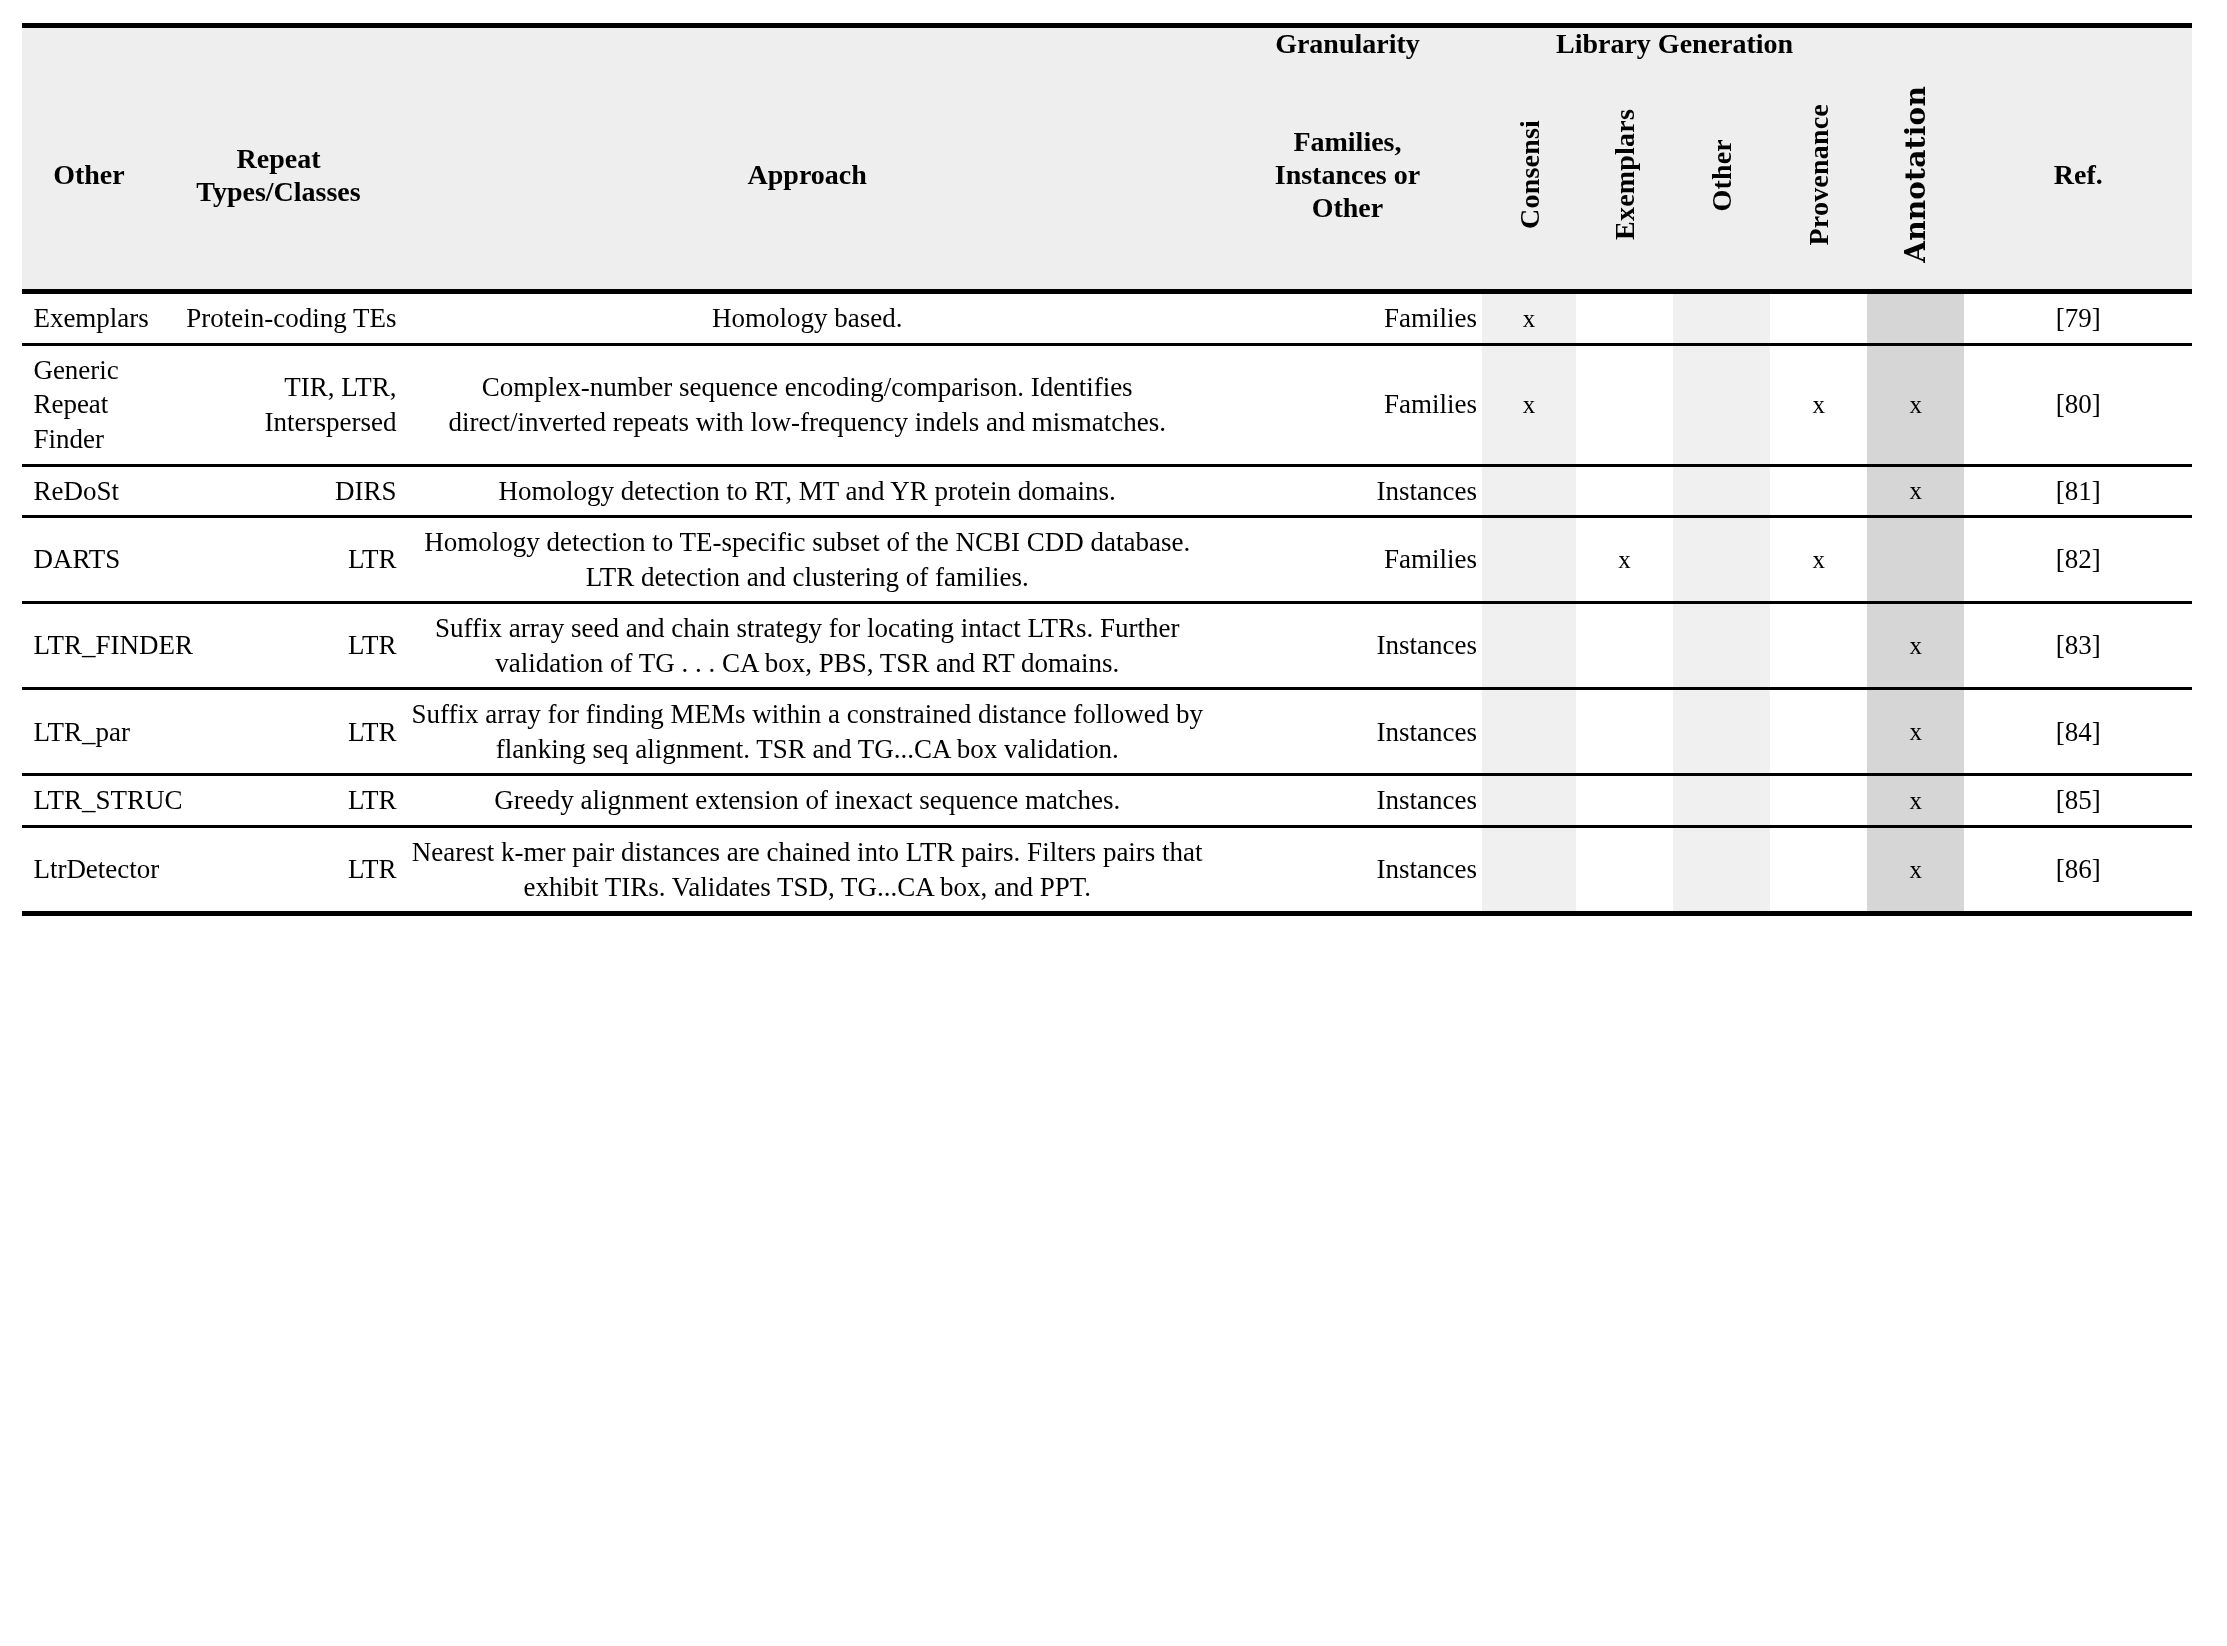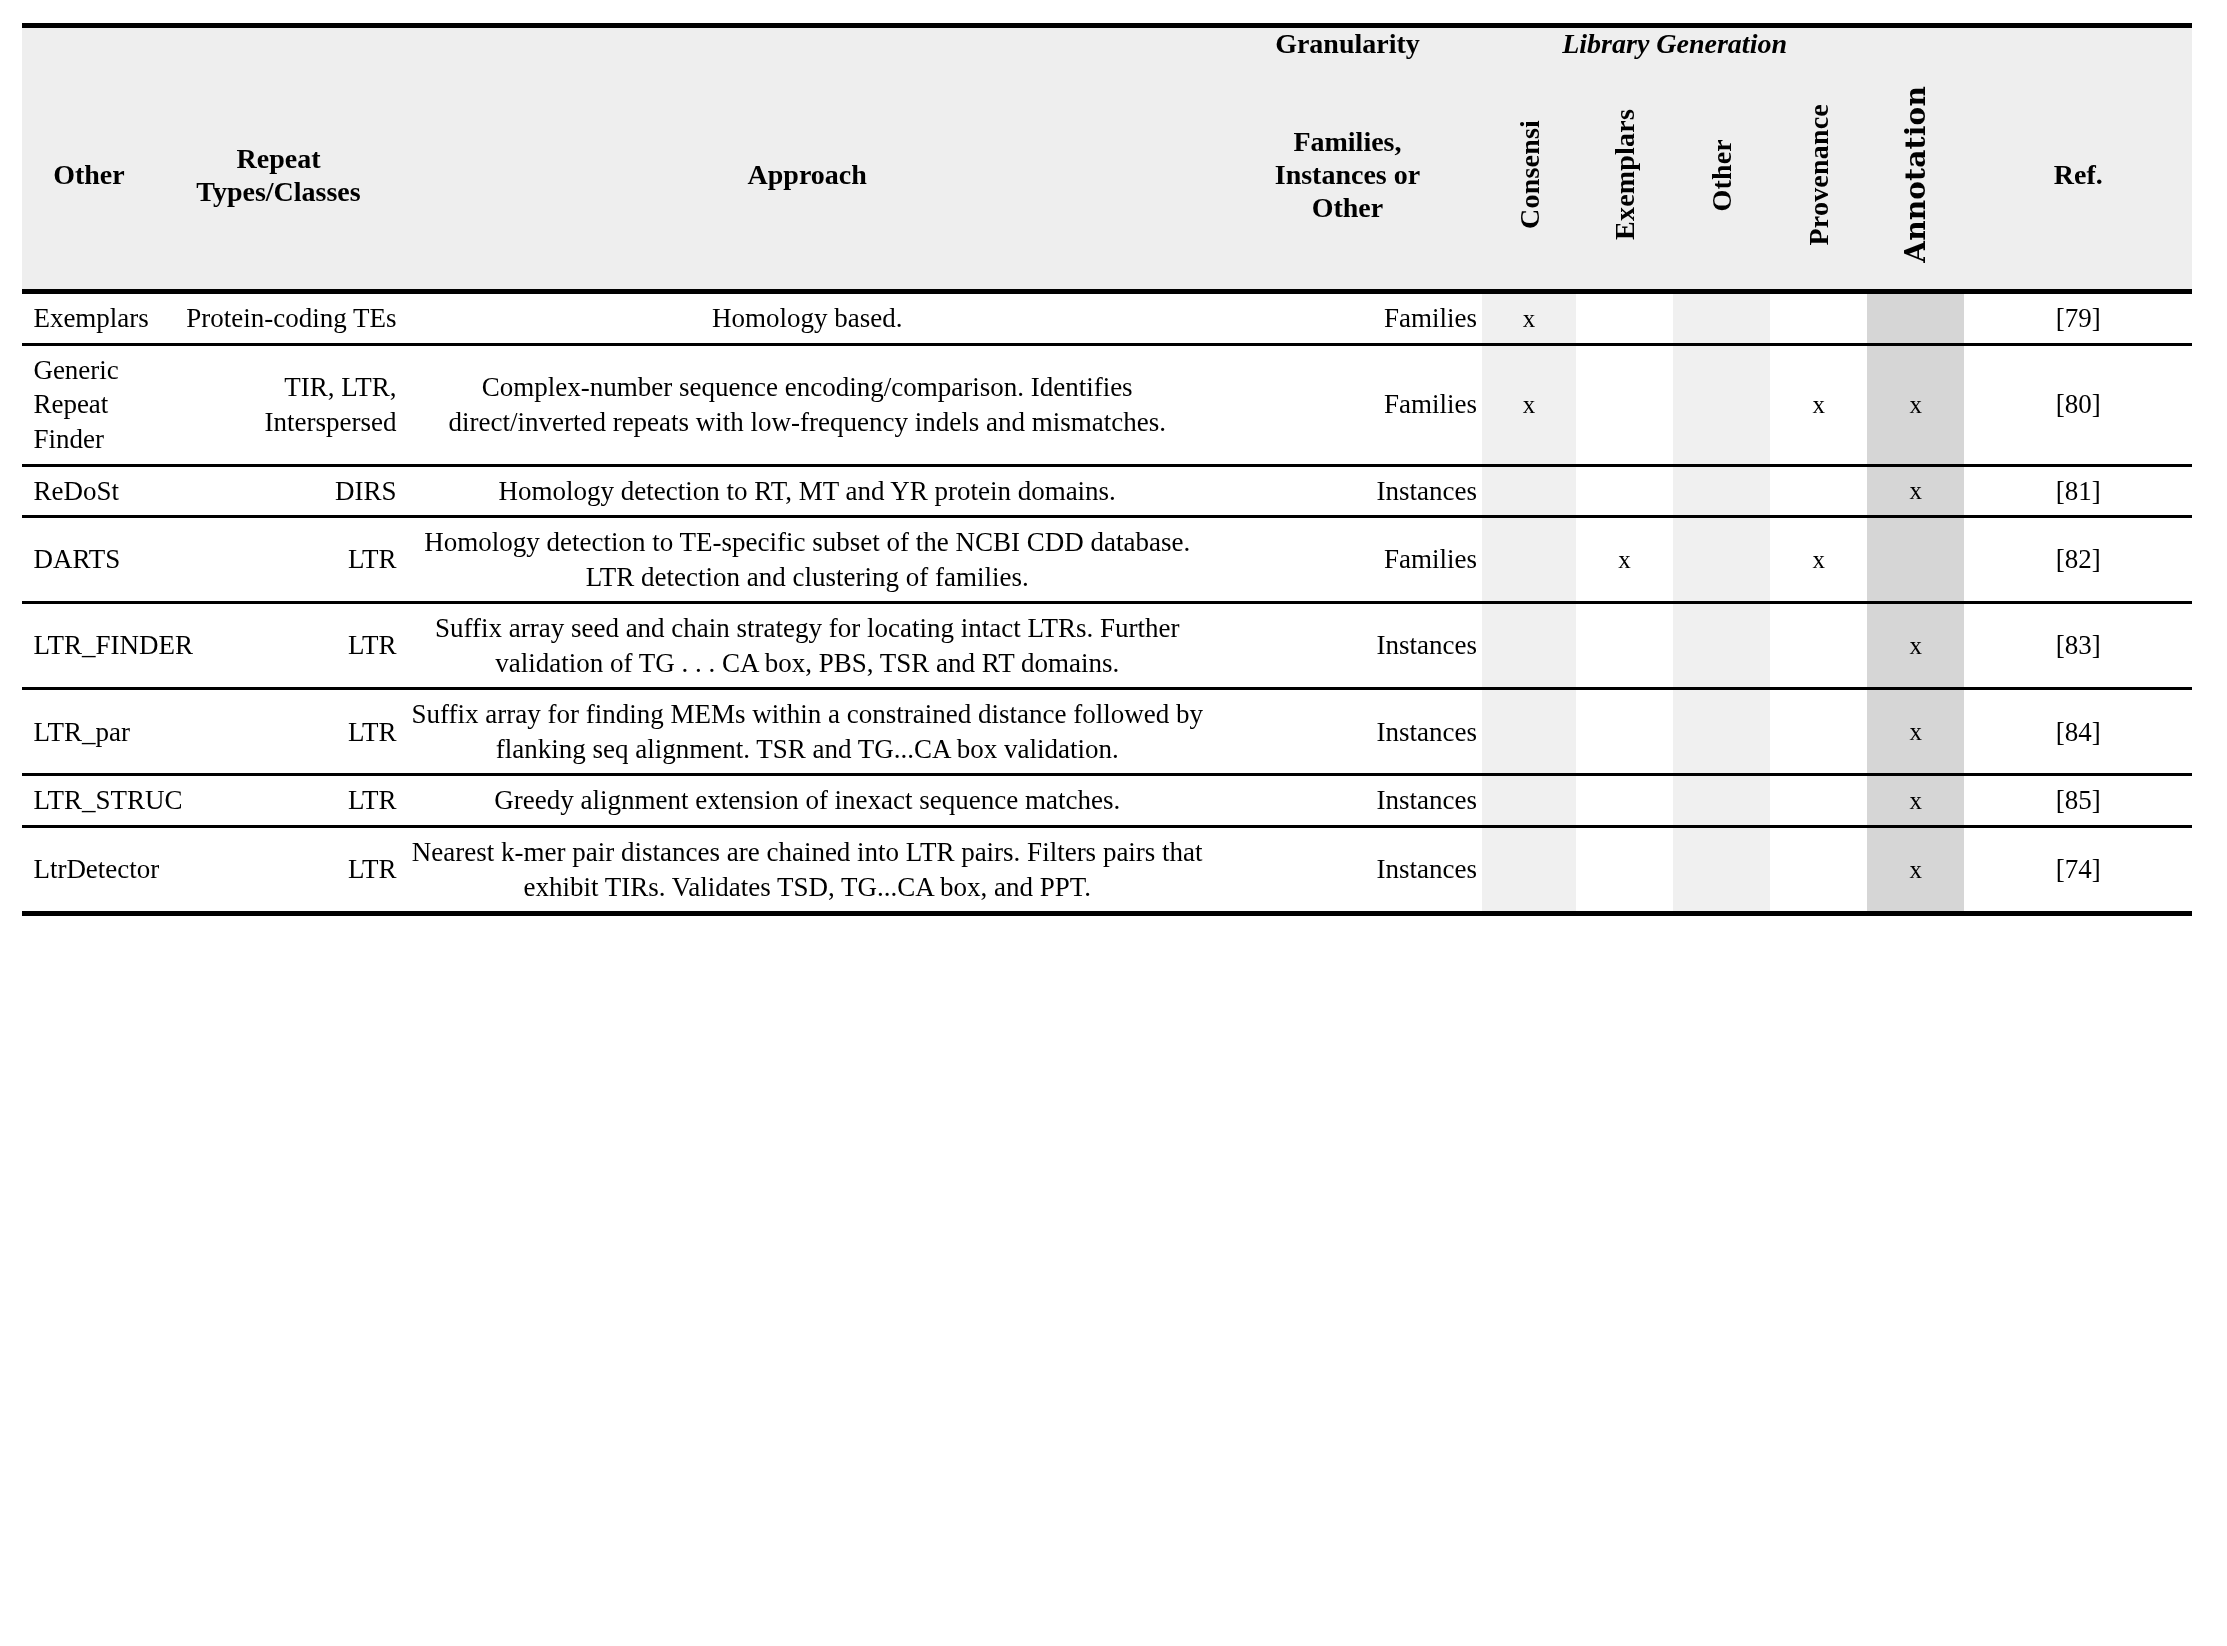--- a/index.html
+++ b/index.html
@@ -50,21 +50,21 @@
     height: 32px;
     font-size: 28px;
     font-weight: 700;
     text-align: center;
     vertical-align: middle;
     line-height: 32px;
     background: #eeeeee;
   }
   th.grp-blank { background: #eeeeee; }
   th.grp-gran  { background: #d7e8cd; }
-  th.grp-lib   { background: #d8d1e9; font-style: italic; }
+  th.grp-lib   { background: #d8d1e9; }
   th.grp-annot { background: #fbe0c8; }
 
   thead tr.labelrow th {
     padding: 0 4px;
     height: 229px;
     font-size: 28px;
     font-weight: 700;
     text-align: center;
     vertical-align: middle;
     background: #eeeeee;
@@ -260,19 +260,19 @@
         <tr class="botrule">
           <td class="tool">LtrDetector</td>
           <td class="types">LTR</td>
           <td class="approach">Nearest k-mer pair distances are chained into LTR pairs. Filters pairs that exhibit TIRs. Validates TSD, TG...CA box, and PPT.</td>
           <td class="gran">Instances</td>
           <td class="mark shade-a"></td>
           <td class="mark shade-b"></td>
           <td class="mark shade-a"></td>
           <td class="mark shade-b"></td>
           <td class="mark shade-annot">x</td>
-          <td class="ref"><span class="brk">[</span><span class="ref-link">74</span><span class="brk">]</span></td>
+          <td class="ref"><span class="brk">[</span><span class="ref-link">86</span><span class="brk">]</span></td>
         </tr>
       </tbody>
   </table>
 
 </div>
 
 
 </body></html>

